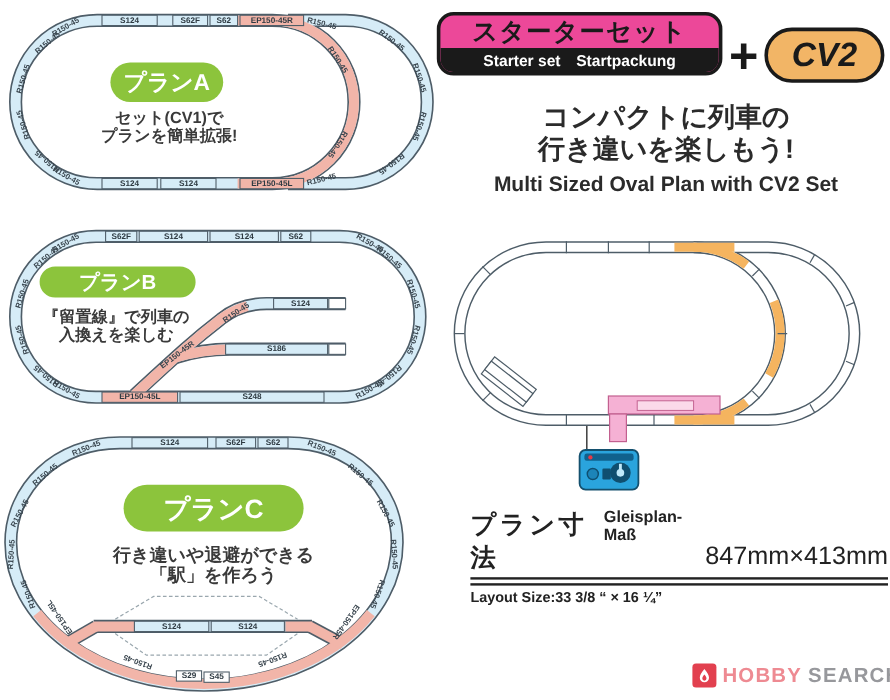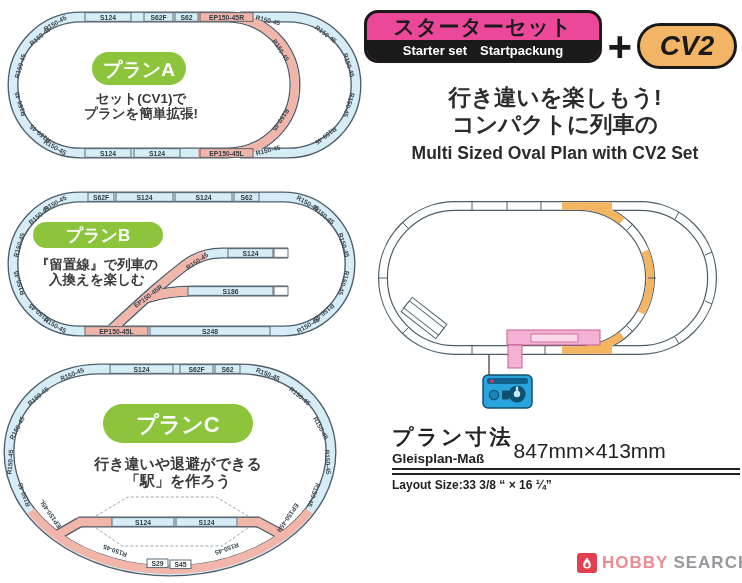--- a/index.html
+++ b/index.html
@@ -26,21 +26,21 @@
     justify-content:center;font-size:28px;font-weight:900;font-style:italic;color:#1a1a1a;}
   
   .desc{position:absolute;left:375px;top:84px;width:360px;text-align:center;color:#2b2b2b;}
   .desc-jp{font-size:22.5px;font-weight:700;line-height:27px;}
   .desc-en{margin-top:5px;font-size:17.5px;font-weight:700;}
   .desc-de{margin-top:2px;font-size:17.5px;font-weight:700;}
   .desc-art{font-size:11.5px;font-weight:700;}
   
   .dims{position:absolute;left:392px;top:423px;width:348px;color:#222;}
   .dims-row1{display:flex;align-items:flex-end;border-bottom:2px solid #222;padding-bottom:2px;}
-  .dims-left{display:flex;flex-direction:column;}
+  .dims-left{display:flex;flex-direction:row;}
   .dims-jp{font-size:21px;font-weight:700;letter-spacing:3px;}
   .dims-de{font-size:13.5px;font-weight:700;}
   .dims-metric{font-size:21px;margin-left:0;padding-bottom:3px;}
   .dims-rule{border-top:2px solid #222;margin-top:3px;}
   .dims-imperial{font-size:12px;font-weight:700;margin-top:3px;}
   
   .watermark{position:absolute;left:577px;top:553px;display:flex;align-items:center;gap:5px;}
   .wm-icon{width:20px;height:20px;background:#e2404f;border-radius:3px;display:flex;align-items:center;
     justify-content:center;}
   .wm-hobby{font-size:17px;font-weight:700;color:#ee8a92;letter-spacing:1px;text-align:right;}
@@ -204,22 +204,22 @@
     <div class="starter-jp">スターターセット</div>
     <div class="starter-bar">
       <span>Starter set</span>
       <span>Startpackung</span>
     </div>
   </div>
   <div class="plus-sign">+</div>
   <div class="cv2-badge">CV2</div>
 
   <div class="desc">
+    <div class="desc-jp">コンパクトに列車の</div>
     <div class="desc-jp">行き違いを楽しもう!</div>
-    <div class="desc-jp">コンパクトに列車の</div>
     <div class="desc-en">Multi Sized Oval Plan with CV2 Set</div>
   </div>
 
   <svg style="left:380px;top:197px;" width="345" height="213" viewBox="380 197 345 213">
     <g>
       <path d="M 455 206 H 640 A 72 72 0 0 1 640 350 H 455 A 72 72 0 0 1 455 206 Z" fill="none" stroke="#4e5d68" stroke-width="10"></path>
       <path d="M 578 206 A 72 72 0 0 1 578 350" fill="none" stroke="#4e5d68" stroke-width="10"></path>
       <path d="M 455 206 H 640 A 72 72 0 0 1 640 350 H 455 A 72 72 0 0 1 455 206 Z" fill="none" stroke="#ffffff" stroke-width="7.6"></path>
       <path d="M 578 206 A 72 72 0 0 1 578 350" fill="none" stroke="#ffffff" stroke-width="7.6"></path>
       <path d="M 562 206 H 612" fill="none" stroke="#f5b45f" stroke-width="7.6"></path>

